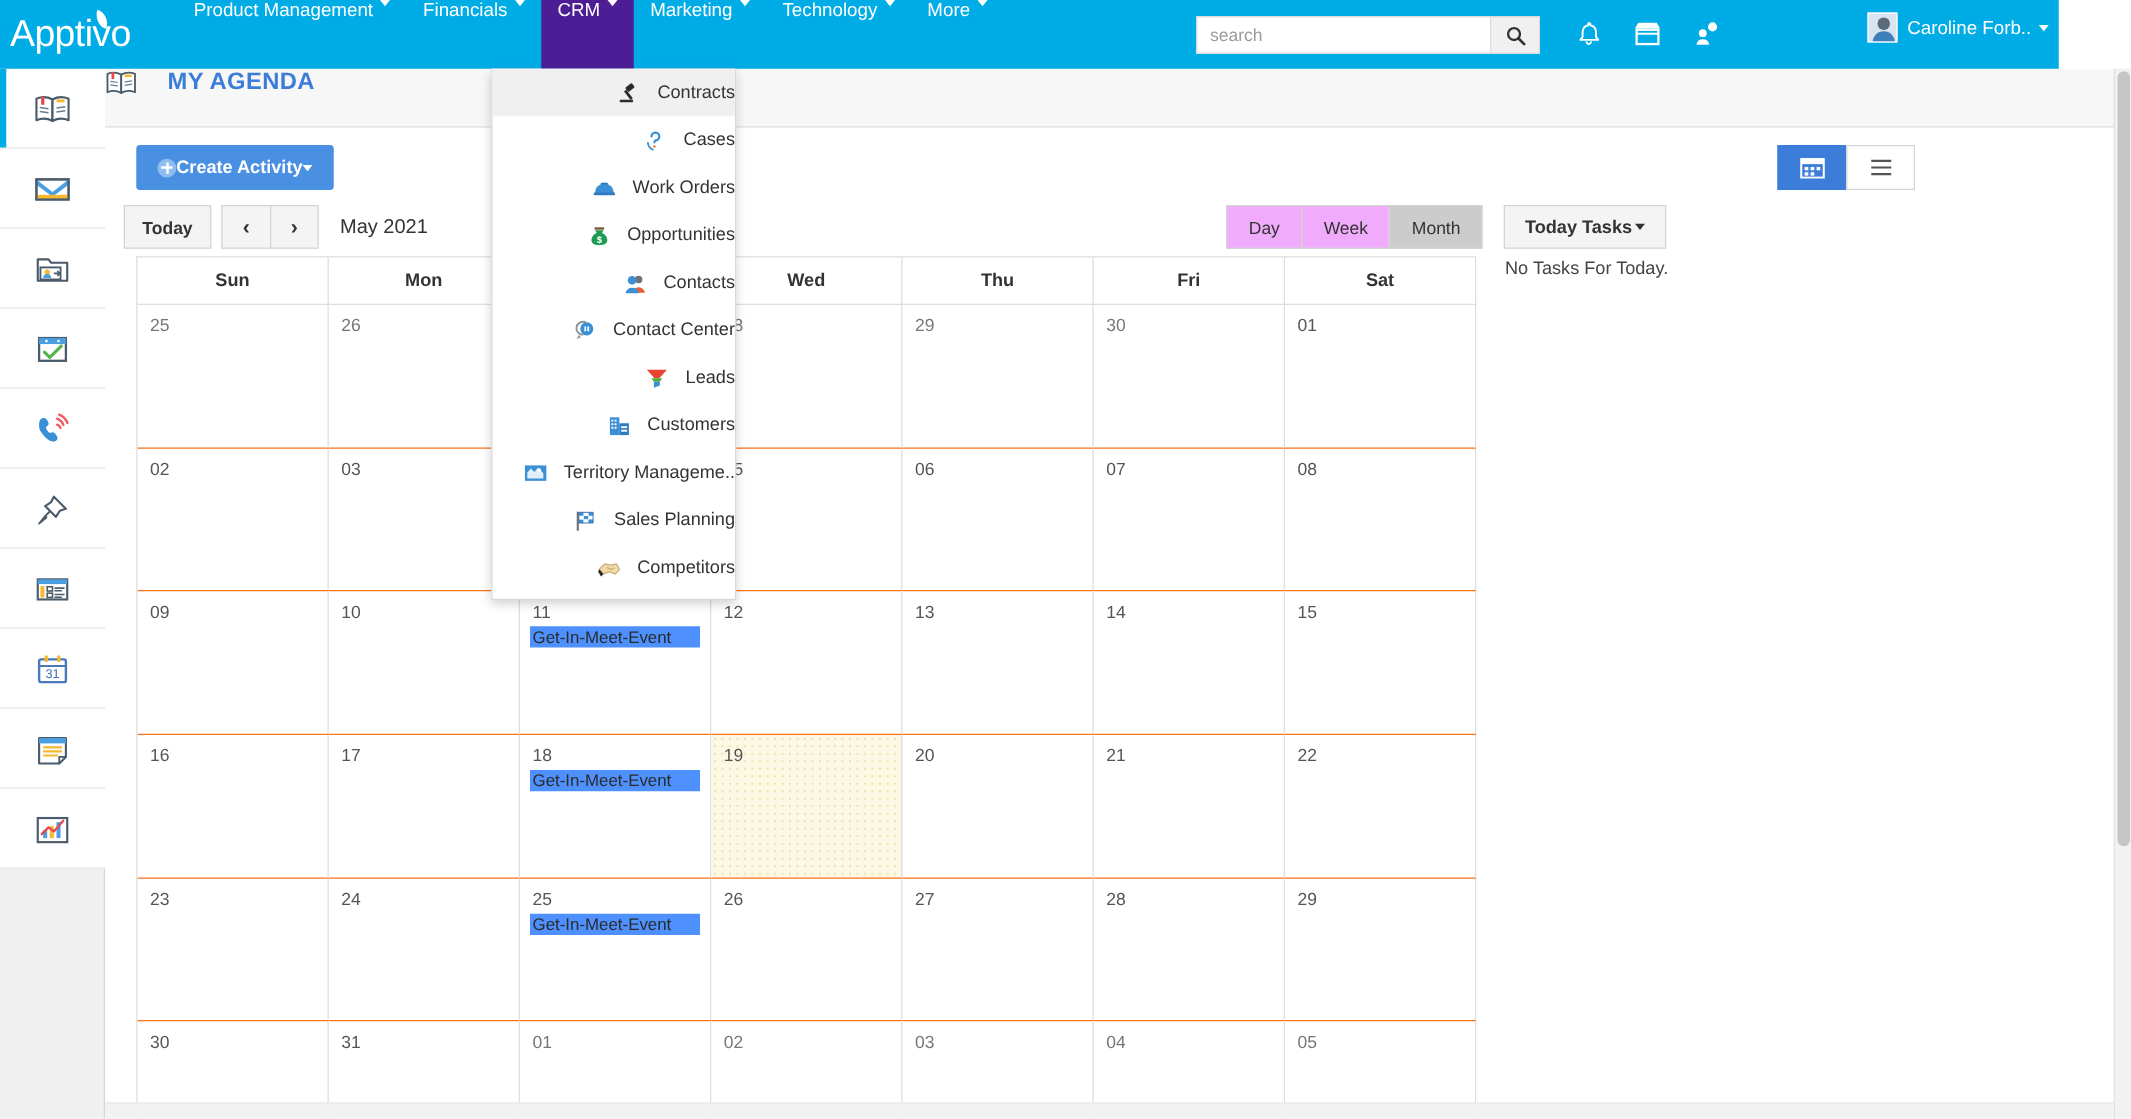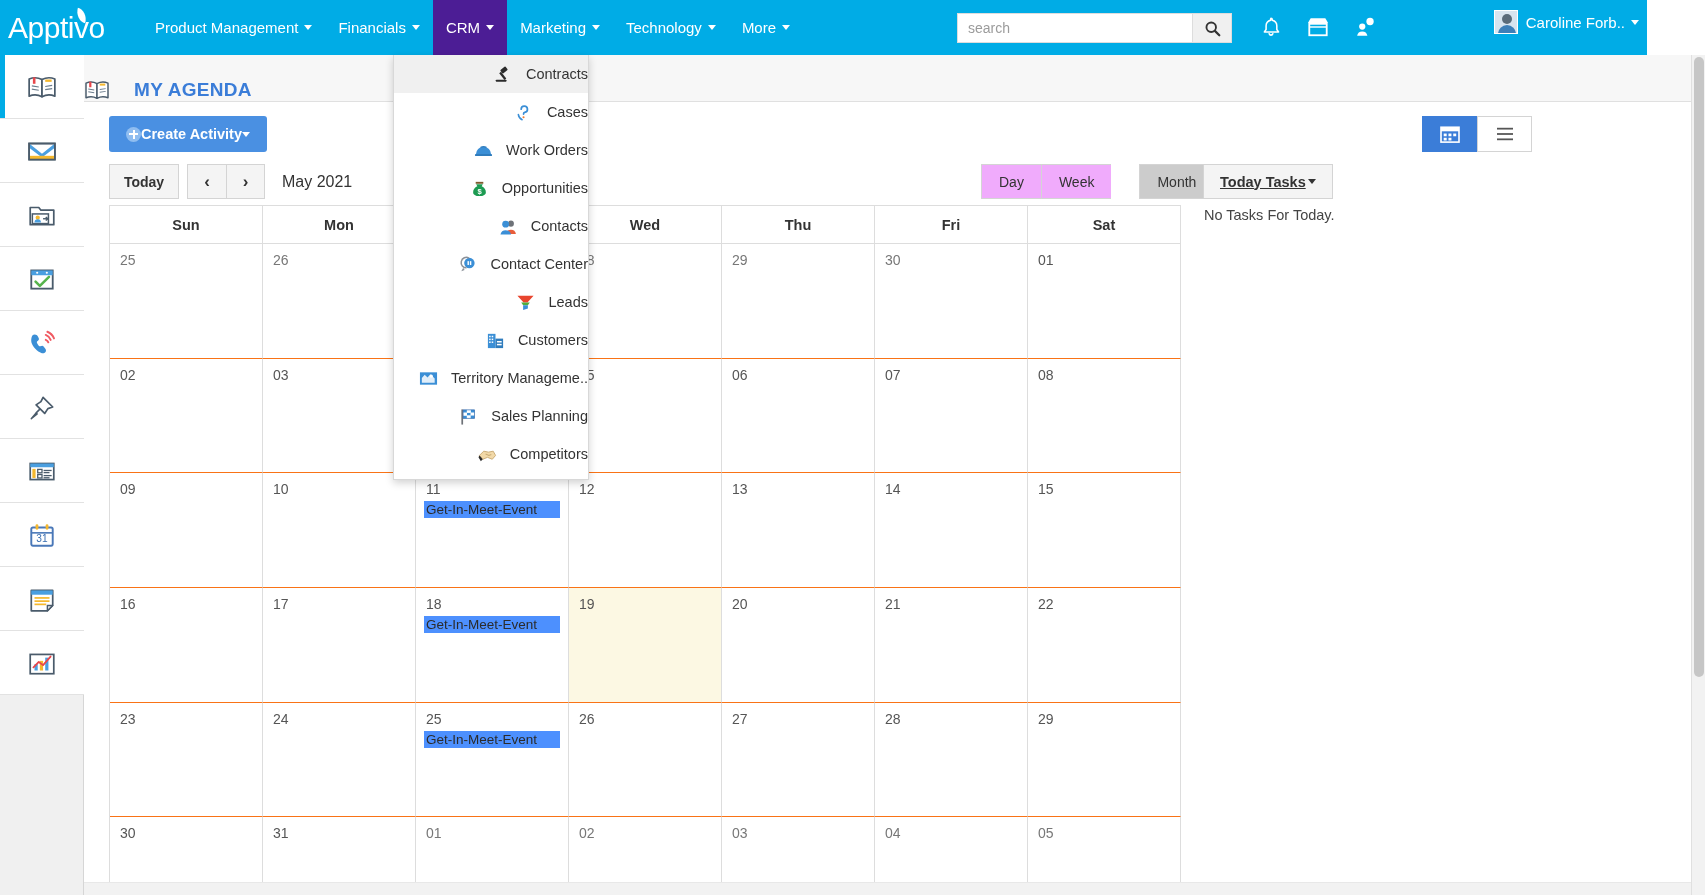--- a/index.html
+++ b/index.html
@@ -29,21 +29,21 @@
   #logo .leaf {
     position: absolute; left: 68px; top: -2px;
     width: 11px; height: 13px;
     background: #ffffff;
     border-radius: 0 100% 0 100%;
     transform: rotate(15deg);
   }
   .navitem {
     color: #ffffff; font-size: 15px;
     padding: 0 13px; height: 55px;
-    display: flex; align-items: center;
+    display: flex; 
     cursor: pointer; white-space: nowrap;
   }
   .navitem.active { background: #4c1d95; }
   .caret-d {
     display: inline-block; margin-left: 6px;
     width: 0; height: 0;
     border-left: 4px solid transparent;
     border-right: 4px solid transparent;
     border-top: 5px solid #ffffff;
   }
@@ -113,21 +113,21 @@
     content: ""; position: absolute; left: 0; top: 0;
     width: 5px; height: 100%; background: #00ace6;
   }
 
   
   #pagehead {
     position: absolute; left: 84px; top: 55px;
     width: 1621px; height: 47px;
     background: #f7f7f7;
     border-bottom: 1px solid #e0e0e0;
-    display: flex; align-items: flex-end;
+    display: flex; align-items: flex-start;
     z-index: 5;
   }
   #pagetitle {
     margin-left: 24px; color: #3b7dd8;
     font-size: 19px; font-weight: bold;
     letter-spacing: 0.3px;
   }
 
   
   #content {
@@ -154,21 +154,21 @@
   }
   .plus-circle::before { left: 3px; top: 6.5px; width: 9px; height: 2px; }
   .plus-circle::after { left: 6.5px; top: 3px; width: 2px; height: 9px; }
   .caret-w {
     width: 0; height: 0;
     border-left: 4.5px solid transparent;
     border-right: 4.5px solid transparent;
     border-top: 5px solid #ffffff;
   }
 
-  #navrow { position: absolute; left: 25px; top: 62px; display: flex; align-items: center; }
+  #navrow { position: absolute; left: 15px; top: 62px; display: flex; align-items: center; }
   .btn-g {
     height: 35px; background: #f4f4f4;
     border: 1px solid #d4d4d4;
     color: #333; font-size: 14px; font-weight: bold;
     display: flex; align-items: center; justify-content: center;
     cursor: pointer;
     font-family: "Liberation Sans", sans-serif;
   }
   #todaybtn { width: 70px; }
   #prevbtn, #nextbtn { width: 39px; font-size: 17px; }
@@ -180,32 +180,31 @@
     display: flex;
   }
   .vbtn {
     height: 35px; padding: 0 17px;
     background: #f0abfc; border: 1px solid #d4d4d4; border-right: none;
     font-size: 14px; color: #333;
     display: flex; align-items: center; justify-content: center;
     cursor: pointer;
     font-family: "Liberation Sans", sans-serif;
   }
-  .vbtn:last-child { border-right: 1px solid #d4d4d4; margin-left: 28px; }
+  .vbtn:last-child { border-right: 1px solid #d4d4d4; }
   .vbtn.active { background: #cccccc; }
 
   #tasksbtn {
     position: absolute; left: 1119px; top: 62px;
     height: 35px; padding: 0 16px;
     background: #f4f4f4; border: 1px solid #d4d4d4;
     font-size: 14.5px; font-weight: bold; color: #333;
     display: flex; align-items: center; gap: 2px;
     cursor: pointer;
     font-family: "Liberation Sans", sans-serif;
-    text-decoration: underline;
   }
   .caret-dk {
     width: 0; height: 0;
     border-left: 4.5px solid transparent;
     border-right: 4.5px solid transparent;
     border-top: 5px solid #333;
   }
   #notasks {
     position: absolute; left: 1120px; top: 105px;
     font-size: 14.5px; color: #444;

